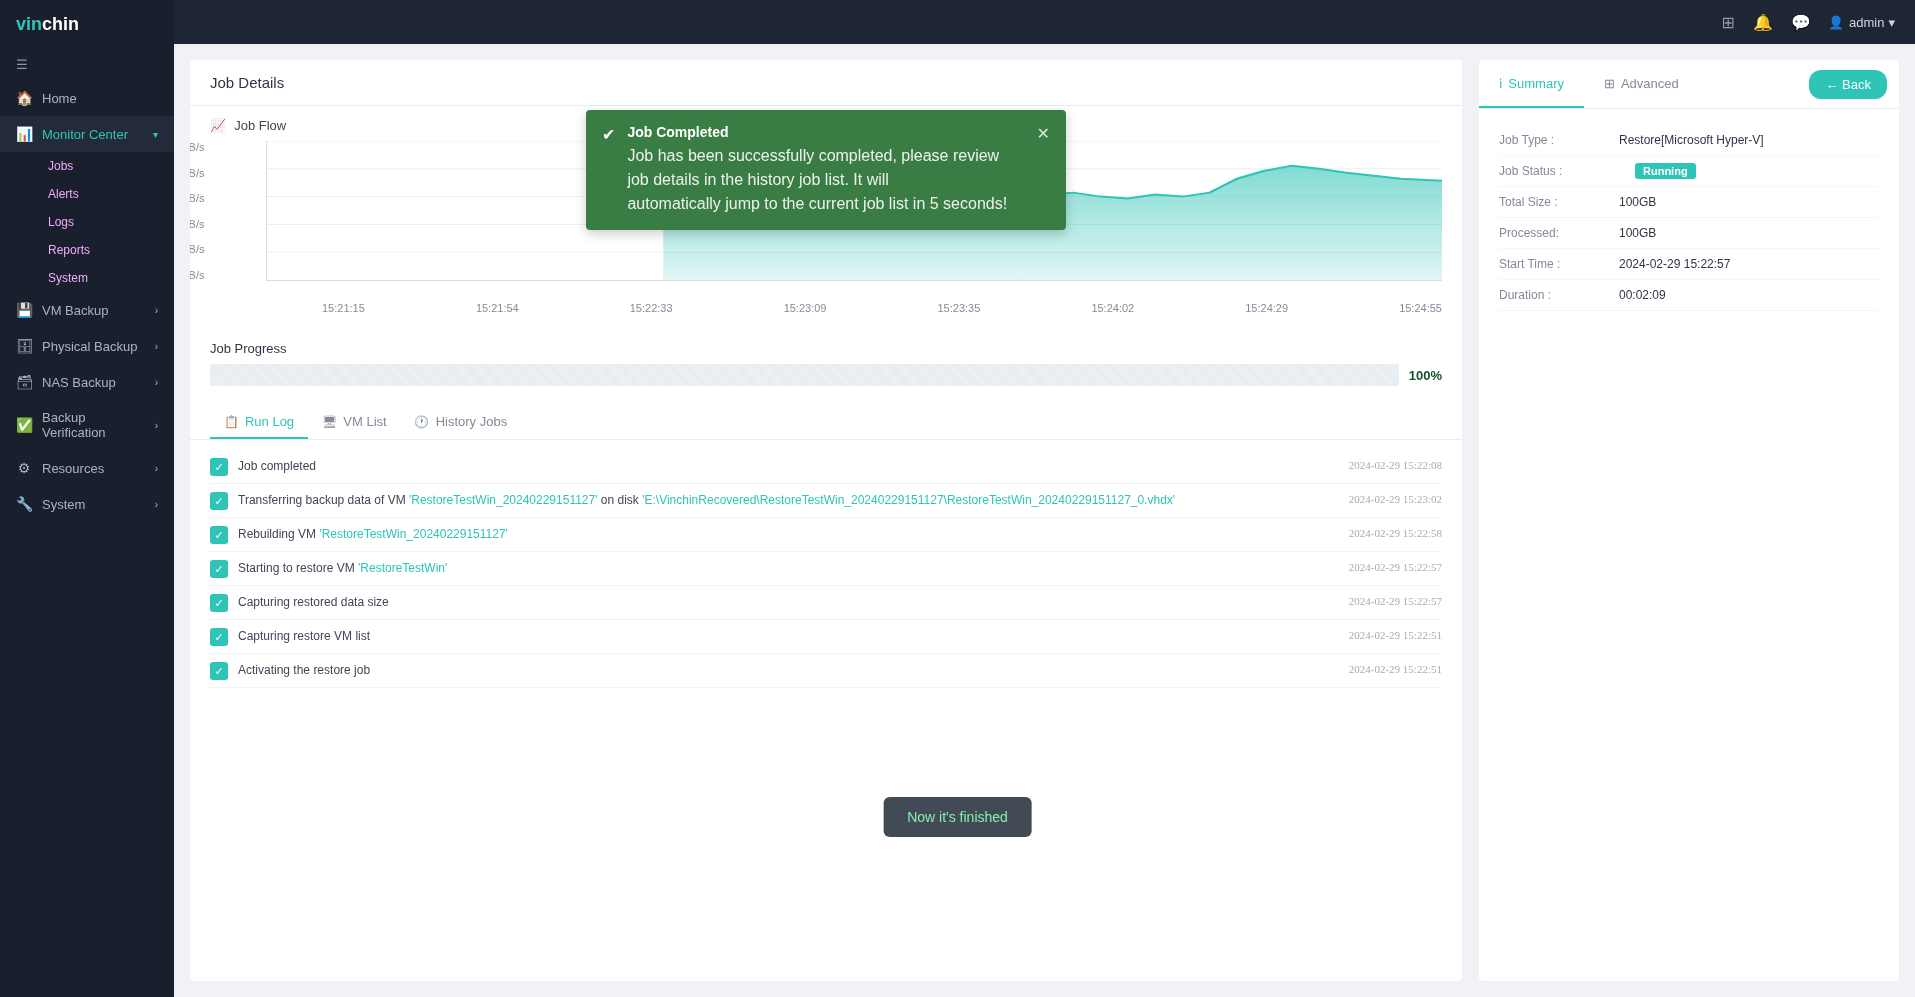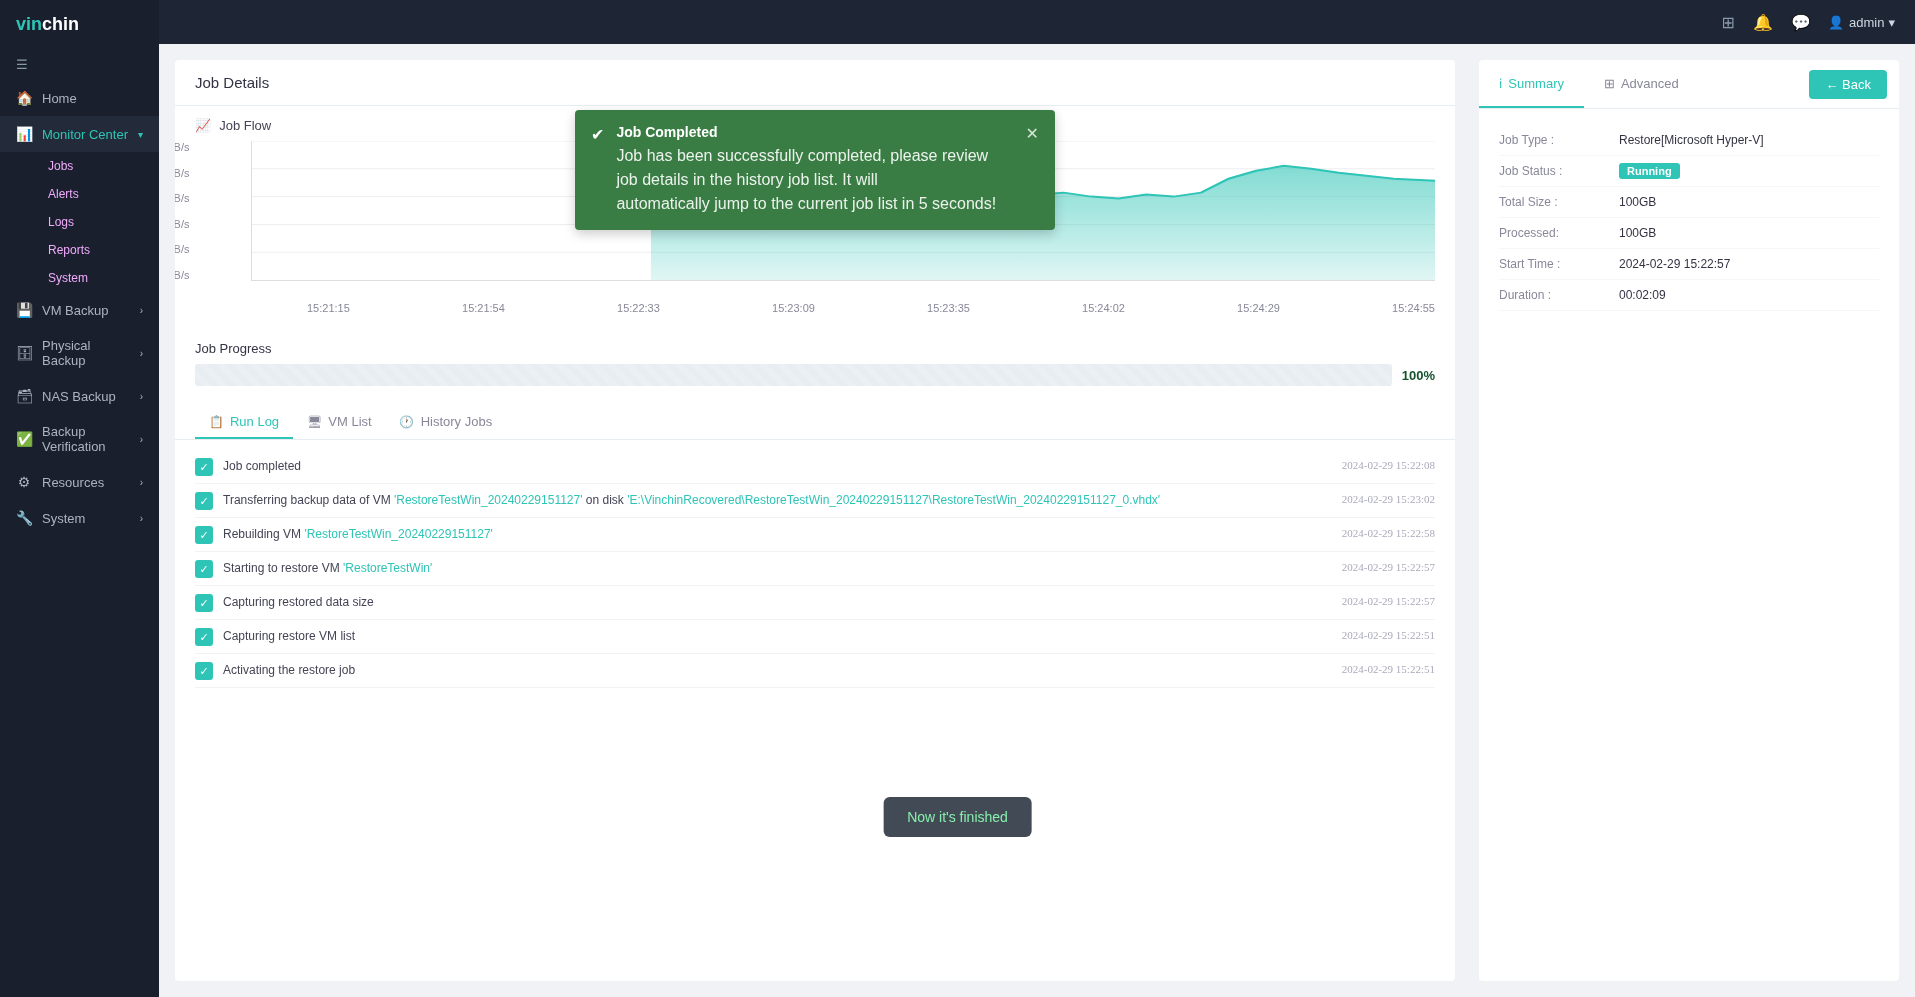--- a/index.html
+++ b/index.html
@@ -1,40 +1,40 @@
 <!DOCTYPE html>
 <html><head>
   <meta charset="utf-8">
   <style>
     * { box-sizing: border-box; margin: 0; padding: 0; }
     body { font-family: 'Segoe UI', Arial, sans-serif; background: #1a1f2e; color: #cdd6e0; font-size: 13px; display: flex; height: 100vh; overflow: hidden; }
 
     
-    .sidebar { width: 159px; background: #1a1f2e; display: flex; flex-direction: column; flex-shrink: 0; }
+    .sidebar { width: 174px; background: #1a1f2e; display: flex; flex-direction: column; flex-shrink: 0; }
     .sidebar-logo { padding: 14px 16px; display: flex; align-items: center; gap: 6px; }
     .sidebar-logo .logo-text { color: #fff; font-size: 18px; font-weight: 600; }
     .sidebar-logo .logo-text span { color: #2ec4b6; }
     .sidebar-menu-toggle { padding: 8px 16px; color: #8899aa; cursor: pointer; }
     .nav-item { display: flex; align-items: center; gap: 10px; padding: 10px 16px; color: #aab4bf; cursor: pointer; font-size: 13px; position: relative; }
     .nav-item.active { background: #232b3a; color: #2ec4b6; }
     .nav-item .nav-icon { width: 16px; text-align: center; font-size: 14px; }
     .nav-item .arrow { margin-left: auto; font-size: 10px; }
     .nav-sub { padding-left: 32px; }
     .nav-sub .nav-item { padding: 7px 16px; font-size: 12px; color: #f0abfc; }
 
     
     .main { flex: 1; display: flex; flex-direction: column; background: #f0f2f5; overflow: hidden; }
 
     
     .topbar { height: 44px; background: #1e2535; display: flex; align-items: center; justify-content: flex-end; padding: 0 20px; gap: 18px; }
     .topbar-icon { color: #8899aa; font-size: 16px; cursor: pointer; }
     .topbar-user { color: #cdd6e0; font-size: 13px; cursor: pointer; display: flex; align-items: center; gap: 4px; }
 
     
-    .content-area { flex: 1; overflow: auto; display: flex; gap: 12px; padding: 0; }
+    .content-area { flex: 1; overflow: auto; display: flex; gap: 5px; padding: 0; }
 
     
     .job-details-panel { flex: 1; background: #fff; margin: 16px 0 16px 16px; border-radius: 4px; overflow: hidden; display: flex; flex-direction: column; position: relative; }
     .job-details-header { padding: 14px 20px; border-bottom: 1px solid #e8edf2; display: flex; align-items: center; justify-content: space-between; }
     .job-details-title { font-size: 15px; color: #334; font-weight: 500; }
 
     
     .notification-banner { position: absolute; top: 50px; left: 50%; transform: translateX(-50%); width: 480px; background: #3a7d44; color: #fff; border-radius: 4px; padding: 14px 16px; display: flex; align-items: flex-start; gap: 12px; z-index: 10; box-shadow: 0 4px 12px rgba(0,0,0,0.2); }
     .notif-icon { font-size: 16px; margin-top: 1px; flex-shrink: 0; }
     .notif-content { flex: 1; }
@@ -79,24 +79,24 @@
 
     
     .summary-panel { width: 420px; background: #fff; margin: 16px 16px 16px 12px; border-radius: 4px; flex-shrink: 0; display: flex; flex-direction: column; }
     .summary-tabs { display: flex; border-bottom: 1px solid #e8edf2; }
     .summary-tab { padding: 14px 20px; cursor: pointer; font-size: 13px; color: #889; border-bottom: 2px solid transparent; display: flex; align-items: center; gap: 6px; }
     .summary-tab.active { color: #2ec4b6; border-bottom: 2px solid #2ec4b6; }
     .summary-content { padding: 16px 20px; flex: 1; }
     .summary-row { display: flex; padding: 8px 0; border-bottom: 1px solid #f5f6f8; align-items: flex-start; }
     .summary-key { width: 120px; font-size: 12px; color: #889; flex-shrink: 0; }
     .summary-val { font-size: 12px; color: #334; font-weight: 500; }
-    .badge-running { background: #2ec4b6; color: #fff; padding: 2px 8px; border-radius: 3px; font-size: 11px; font-weight: 600; }
-
-    
-    .back-btn { background: #2ec4b6; color: #fff; border: none; padding: 7px 16px; border-radius: 4px; cursor: pointer; font-size: 13px; display: flex; align-items: center; gap: 6px; }
+    .badge-running { background: #2ec4b6; color: #fff; padding: 2px 8px; border-radius: 3px; font-size: 11px; font-weight: 600; margin-left: 16px; }
+
+    
+    .back-btn { background: #2ec4b6; color: #fff; border: none; padding: 7px 16px; border-radius: 12px; cursor: pointer; font-size: 13px; display: flex; align-items: center; gap: 6px; }
 
     
     .tooltip-overlay { position: fixed; bottom: 160px; left: 50%; transform: translateX(-50%); background: rgba(50,60,70,0.92); color: #86efac; padding: 12px 24px; border-radius: 6px; font-size: 14px; z-index: 100; white-space: nowrap; }
   </style>
 </head>
 <body>
 
 <div class="sidebar">
   <div class="sidebar-logo">
     <span class="logo-text"><span>vin</span><span style="color:#fff">chin</span></span>

